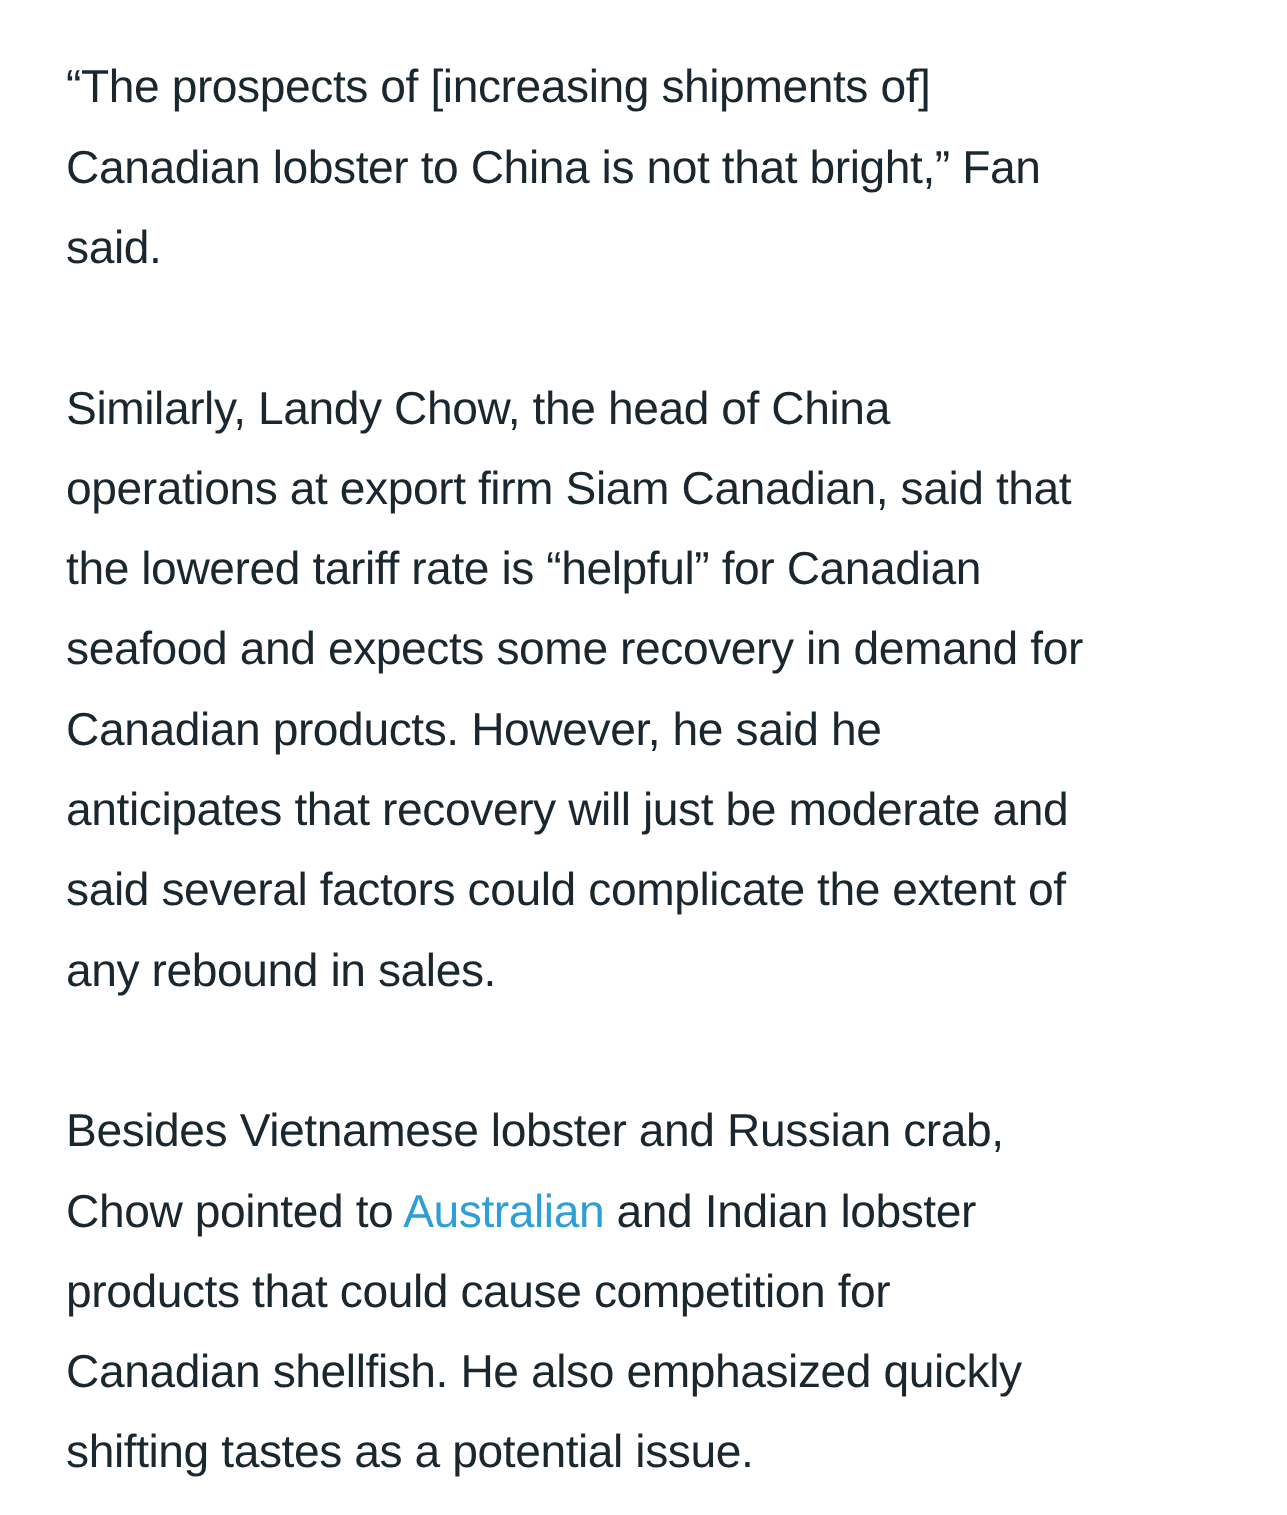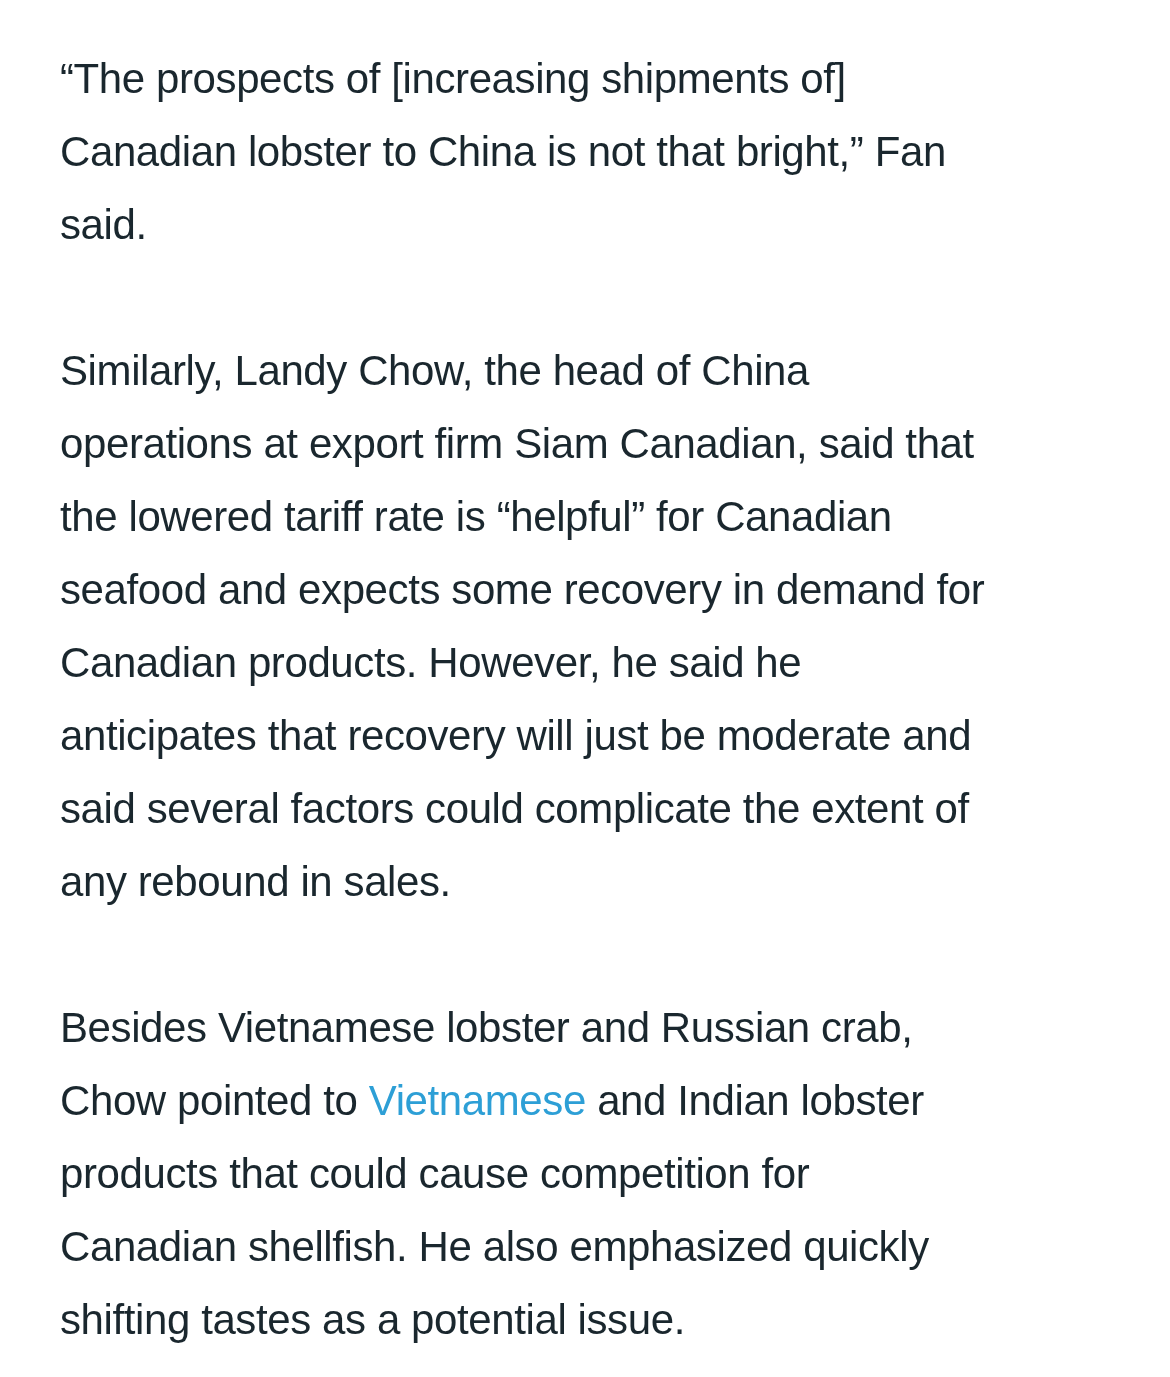--- a/index.html
+++ b/index.html
@@ -35,14 +35,14 @@
     text-decoration: none;
     cursor: pointer;
   }
 </style>
 </head>
 <body>
 
 <div class="article">
     <p><span>“The prospects of [increasing shipments of] Canadian lobster to China is not that bright,” Fan said.</span></p>
     <p><span>Similarly, Landy Chow, the head of China operations at export firm Siam Canadian, said that the lowered tariff rate is “helpful” for Canadian seafood and expects some recovery in demand for Canadian products. However, he said he anticipates that recovery will just be moderate and said several factors could complicate the extent of any rebound in sales.</span></p>
-    <p><span>Besides Vietnamese lobster and Russian crab, Chow pointed to </span><a href="#">Vietnamese</a><span> and Indian lobster products that could cause competition for Canadian shellfish. He also emphasized quickly shifting tastes as a potential issue.</span></p>
+    <p><span>Besides Vietnamese lobster and Russian crab, Chow pointed to </span><a href="#">Australian</a><span> and Indian lobster products that could cause competition for Canadian shellfish. He also emphasized quickly shifting tastes as a potential issue.</span></p>
   </div>
 
 </body></html>

